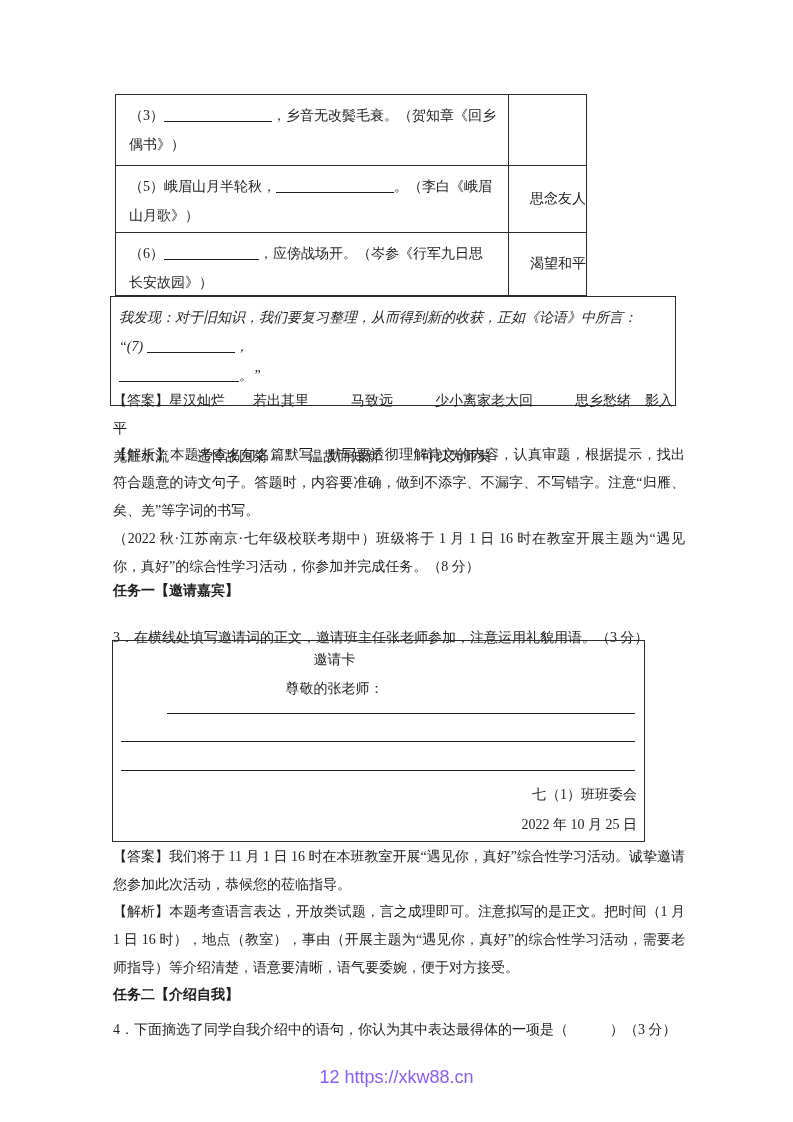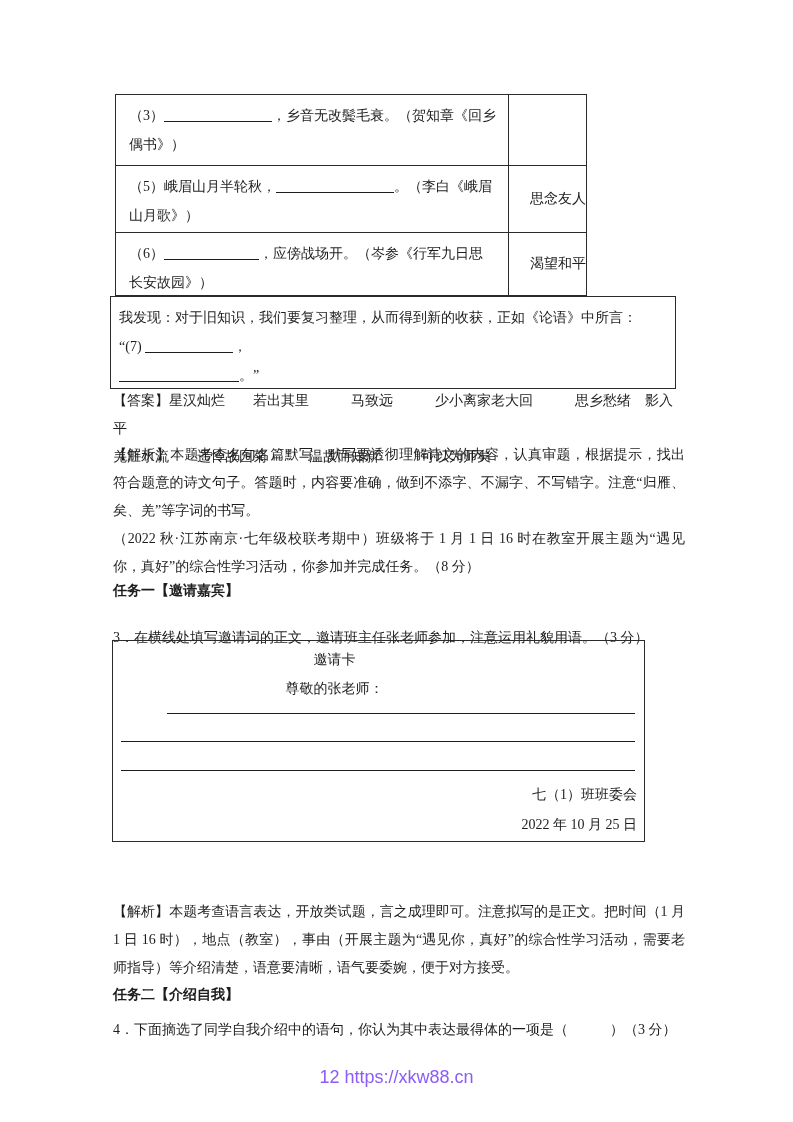--- a/index.html
+++ b/index.html
@@ -12,22 +12,22 @@
   .trow:first-child{border-top:none;}
   .tcell-q{width:393px;box-sizing:border-box;border-right:1.5px solid #2b2b2b;
            padding:6px 12px 0 13px;line-height:29px;}
   .tcell-l{flex:1;display:flex;align-items:center;justify-content:flex-end;}
 
   
   .blank{display:inline-block;height:3px;border-bottom:1.5px solid #1d1d1d;margin-bottom:-2px;}
   .bw108{width:108px}.bw118{width:118px}.bw95{width:95px}.bw88{width:88px}.bw120{width:120px}
 
   
-  .dbox{position:absolute;left:110px;top:296px;width:566px;height:93px;box-sizing:border-box;
-        border:1.5px solid #2b2b2b;padding:6px 16px 0 8px;}
+  .dbox{position:absolute;left:110px;top:296px;width:566px;height:110px;box-sizing:border-box;
+        border:1.5px solid #2b2b2b;padding:6px 16px 0 8px;font-style:italic;}
   .dbox .line{line-height:29px;}
 
   
   .para{position:absolute;left:113px;width:572px;line-height:28px;text-align:justify;}
   .para.noj{text-align:left;}
   .bold{font-weight:bold;}
 
   
   .card{position:absolute;left:112px;top:640px;width:533px;height:202px;box-sizing:border-box;
         border:1.5px solid #2b2b2b;}
@@ -85,20 +85,21 @@
   <div class="card">
     <div class="card-center" style="top:9px">邀请卡</div>
     <div class="card-center" style="top:38px">尊敬的张老师：</div>
     <div class="wline" style="top:72px;left:54px;width:468px"></div>
     <div class="wline" style="top:100px;left:8px;width:514px"></div>
     <div class="wline" style="top:129px;left:8px;width:514px"></div>
     <div class="card-right" style="top:144px">七（1）班班委会</div>
     <div class="card-right" style="top:174px">2022 年 10 月 25 日</div>
   </div>
 
+  <div class="para" style="top:843px">【答案】我们将于 11 月 1 日 16 时在本班教室开展“遇见你，真好”综合性学习活动。诚挚邀请您参加此次活动，恭候您的莅临指导。</div>
   <div class="para" style="top:898px">【解析】本题考查语言表达，开放类试题，言之成理即可。注意拟写的是正文。把时间（1 月 1 日 16 时），地点（教室），事由（开展主题为“遇见你，真好”的综合性学习活动，需要老师指导）等介绍清楚，语意要清晰，语气要委婉，便于对方接受。</div>
 
   <div class="para noj bold" style="top:981px">任务二【介绍自我】</div>
   <div class="para noj" style="top:1016px">4．下面摘选了同学自我介绍中的语句，你认为其中表达最得体的一项是（　　　）（3 分）</div>
 
   <div class="footer">12 https://xkw88.cn</div>
 
 </div>
 
 </body></html>

